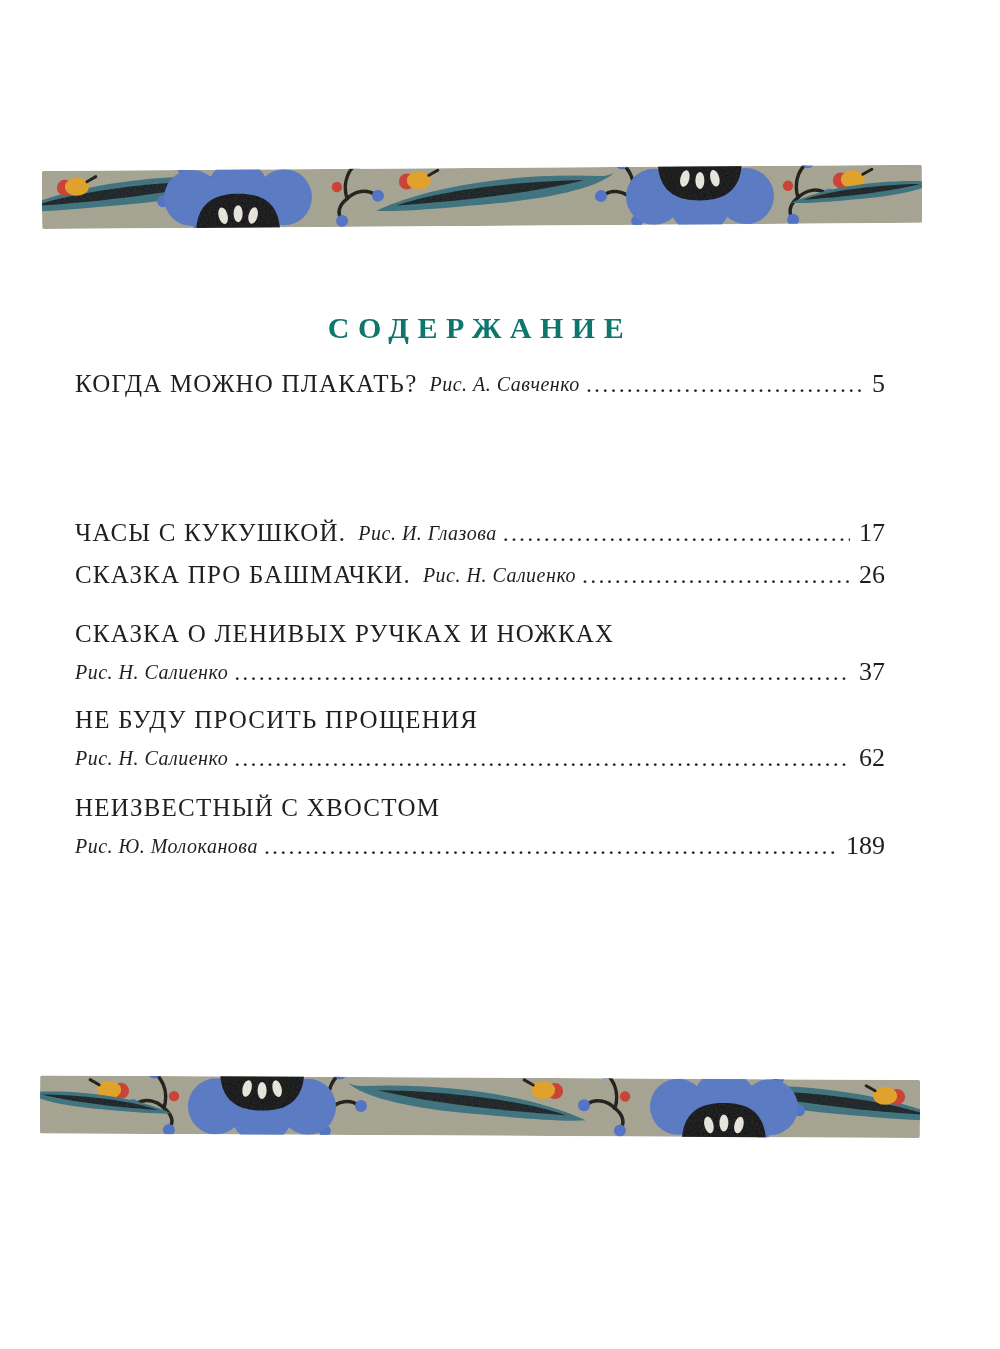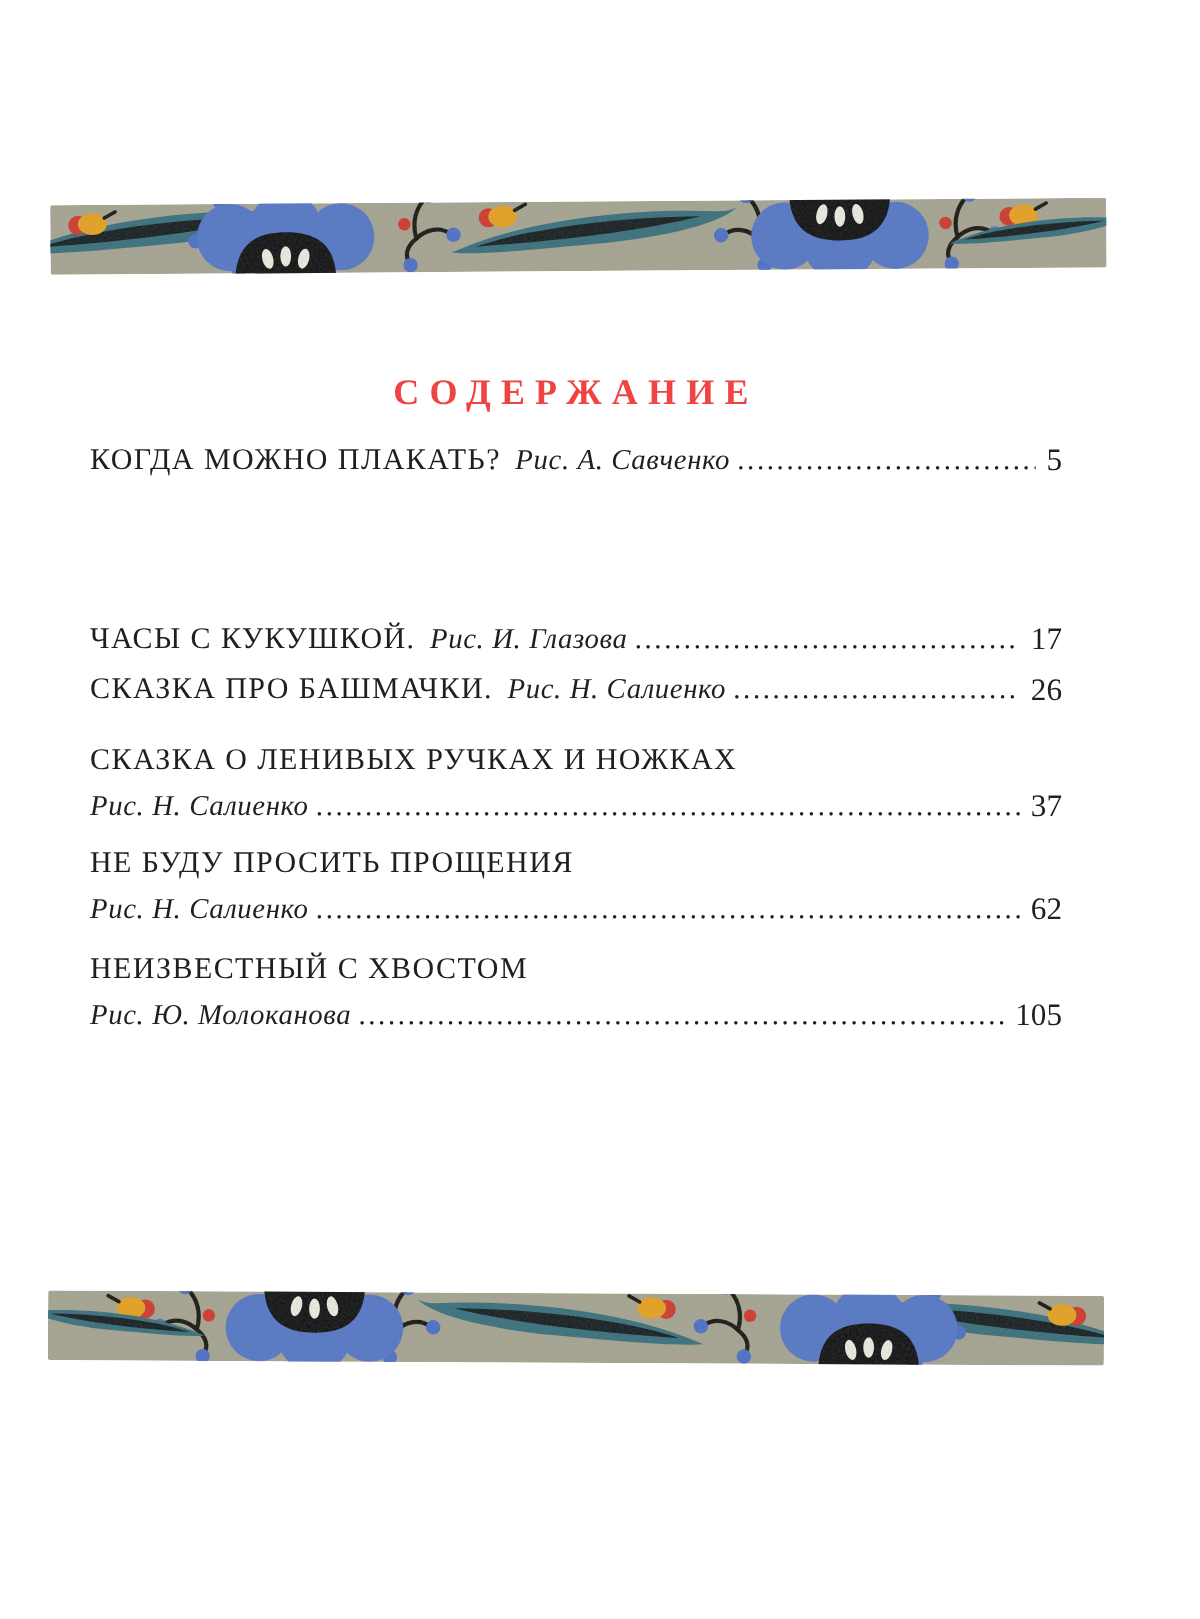--- a/index.html
+++ b/index.html
@@ -5,21 +5,21 @@
   html,body{margin:0;padding:0;background:#ffffff;}
   .page{position:relative;width:1000px;height:1349px;background:#ffffff;overflow:hidden;
         font-family:"Liberation Serif",serif;color:#1f1f1f;}
   svg.decor{position:absolute;inset:0;z-index:0;}
   .content{position:absolute;left:75px;top:0;width:810px;height:100%;z-index:1;}
   .title{position:absolute;top:290px;left:0;right:0;text-align:center;
          font-size:30px;line-height:36px;font-weight:700;letter-spacing:8.5px;}
   .toc-row{position:absolute;left:0;right:0;}
   .flexline{display:flex;align-items:flex-start;}
   .caps{font-size:25px;line-height:38px;letter-spacing:1.2px;white-space:nowrap;}
-  .credit{font-style:italic;font-size:24px;line-height:38px;letter-spacing:0.5px;
+  .credit{font-style:italic;font-size:20px;line-height:38px;letter-spacing:0.5px;
           white-space:nowrap;margin-left:12px;}
   .two .credit{margin-left:0;}
   .leader{flex:1 1 auto;min-width:0;overflow:hidden;white-space:nowrap;
           font-size:24px;line-height:38px;letter-spacing:2.2px;margin-left:6px;}
   .leader::after{content:"..........................................................................................................";}
   .pagenum{font-size:26px;line-height:38px;margin-left:9px;white-space:nowrap;}
 </style>
 </head>
 <body>
 
@@ -87,21 +87,21 @@
     <g transform="translate(42,171) rotate(-0.4,0,29)">
       <use href="#band"></use>
     </g>
     <g transform="translate(920,1080) scale(-1,1) rotate(-0.3,0,29)">
       <use href="#band"></use>
     </g>
   </svg>
 
   <div class="content">
 
-    <h1 class="title" style="color:#ef4444">СОДЕРЖАНИЕ</h1>
+    <h1 class="title" style="color:#0f766e">СОДЕРЖАНИЕ</h1>
 
     <div class="toc-row flexline one" style="top:365px">
       <span class="caps">КОГДА МОЖНО ПЛАКАТЬ?</span>
       <span class="credit">Рис. А. Савченко</span>
       <span class="leader"></span>
       <span class="pagenum">5</span>
     </div>
 
 
     <div class="toc-row flexline one" style="top:514px">
@@ -134,18 +134,18 @@
         <span class="leader"></span>
         <span class="pagenum">62</span>
       </div>
     </div>
 
     <div class="toc-row two" style="top:789px">
       <div class="caps">НЕИЗВЕСТНЫЙ С ХВОСТОМ</div>
       <div class="flexline">
         <span class="credit">Рис. Ю. Молоканова</span>
         <span class="leader"></span>
-        <span class="pagenum">105</span>
+        <span class="pagenum">189</span>
       </div>
     </div>
 
   </div>
 </div>
 
 </body></html>

